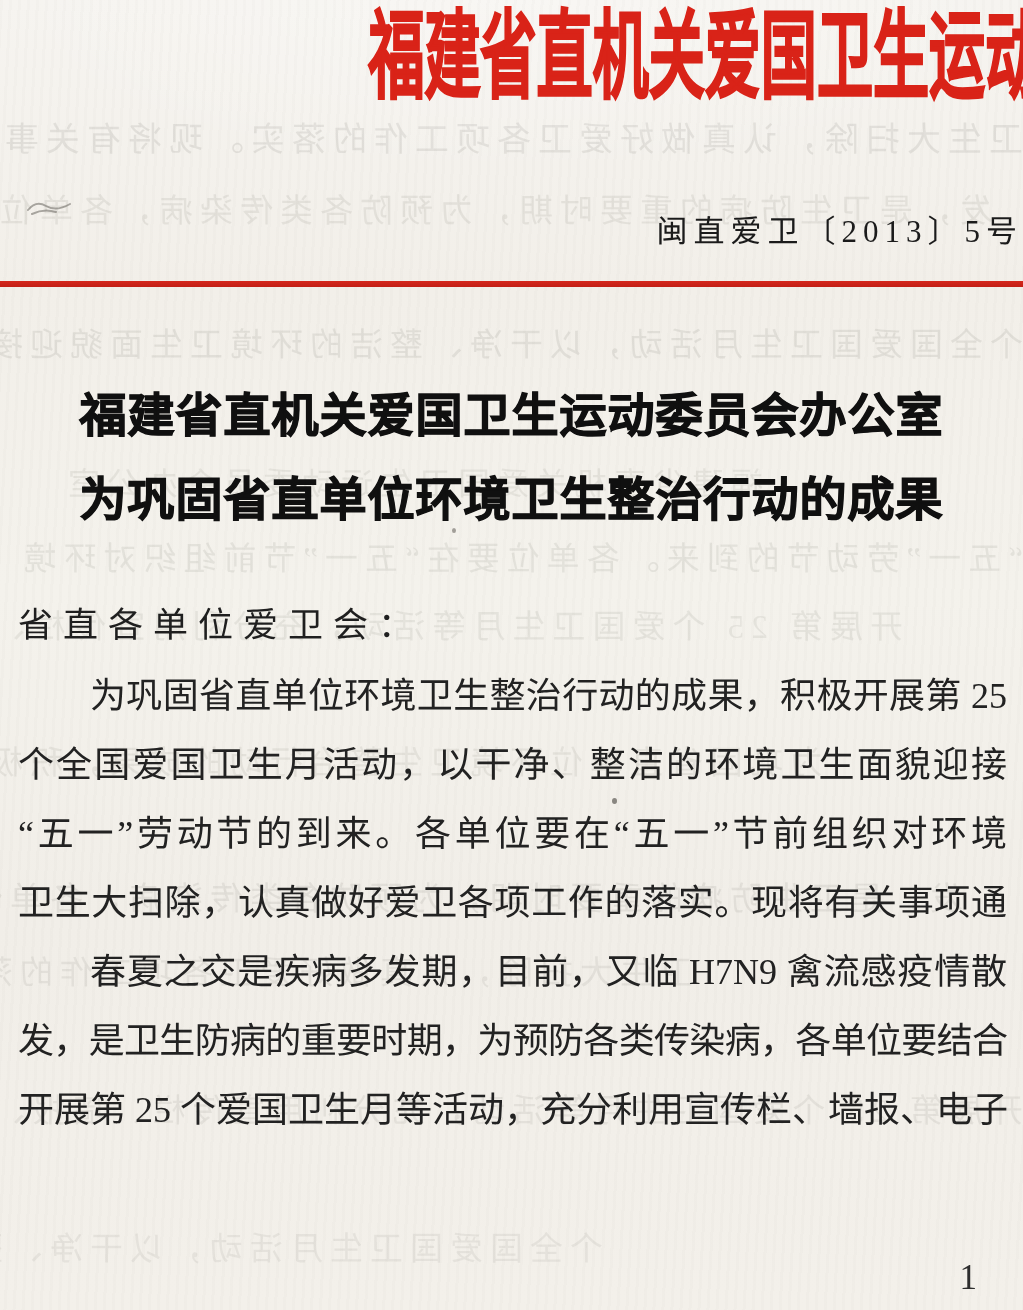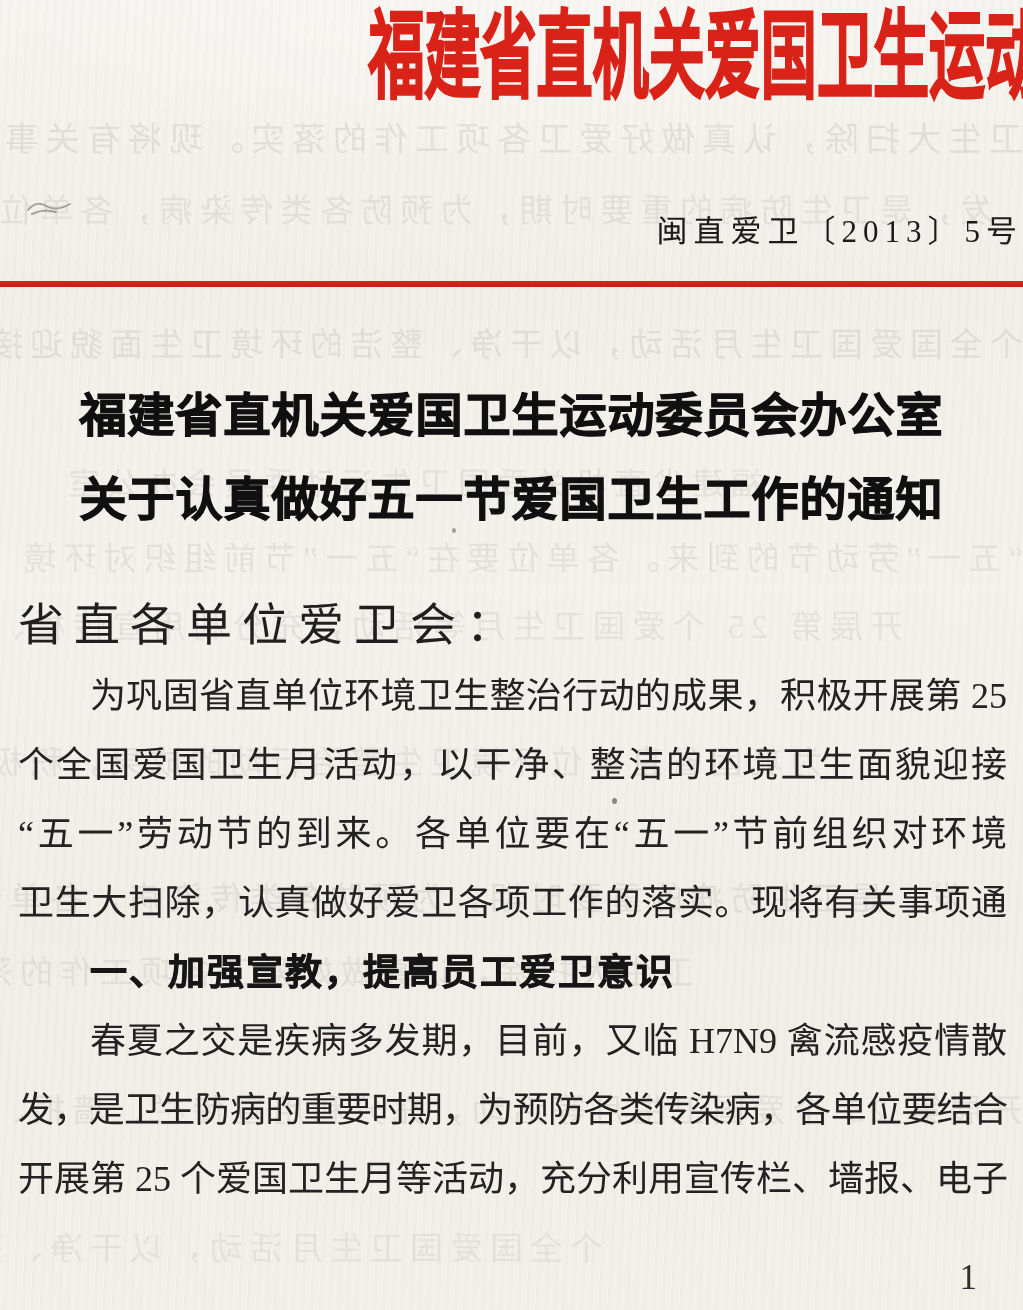--- a/index.html
+++ b/index.html
@@ -77,21 +77,21 @@
     font-size:47px;line-height:84px;
     font-weight:700;
     letter-spacing:1px;
     color:#101010;
     -webkit-text-stroke:1.1px currentColor;
   }
 
   
   .salutation{
     top:604px;left:18px;
-    font-size:46px;line-height:44px;
+    font-size:35px;line-height:44px;
     letter-spacing:10px;
     color:#1f1f1f;
   }
   .body-block{
     top:662px;left:18px;right:16px;
   }
   .bline{
     height:69px;line-height:69px;
     font-size:36px;
     color:#222;
@@ -153,31 +153,30 @@
   <div class="fg masthead">
     <span class="masthead-inner">福建省直机关爱国卫生运动委员会办公室</span>
   </div>
 
   <div class="fg doc-number">闽直爱卫〔2013〕5号</div>
 
   <div class="fg red-rule"></div>
 
   <div class="fg doc-title">
     <div>福建省直机关爱国卫生运动委员会办公室</div>
-    <div>关于认真做好五一节爱国卫生工作的通知</div>
+    <div>为巩固省直单位环境卫生整治行动的成果</div>
   </div>
 
   <div class="fg salutation">省直各单位爱卫会：</div>
 
   <div class="fg body-block">
     <div class="bline indent">为巩固省直单位环境卫生整治行动的成果，积极开展第 25</div>
     <div class="bline">个全国爱国卫生月活动，以干净、整洁的环境卫生面貌迎接</div>
     <div class="bline">“五一”劳动节的到来。各单位要在“五一”节前组织对环境</div>
     <div class="bline">卫生大扫除，认真做好爱卫各项工作的落实。现将有关事项通</div>
-    <div class="bline heading">一、加强宣教，提高员工爱卫意识</div>
     <div class="bline indent">春夏之交是疾病多发期，目前，又临 H7N9 禽流感疫情散</div>
     <div class="bline tight">发，是卫生防病的重要时期，为预防各类传染病，各单位要结合</div>
     <div class="bline">开展第 25 个爱国卫生月等活动，充分利用宣传栏、墙报、电子</div>
   </div>
 
   <div class="fg page-number">1</div>
 
 </div>
 
 </body></html>

